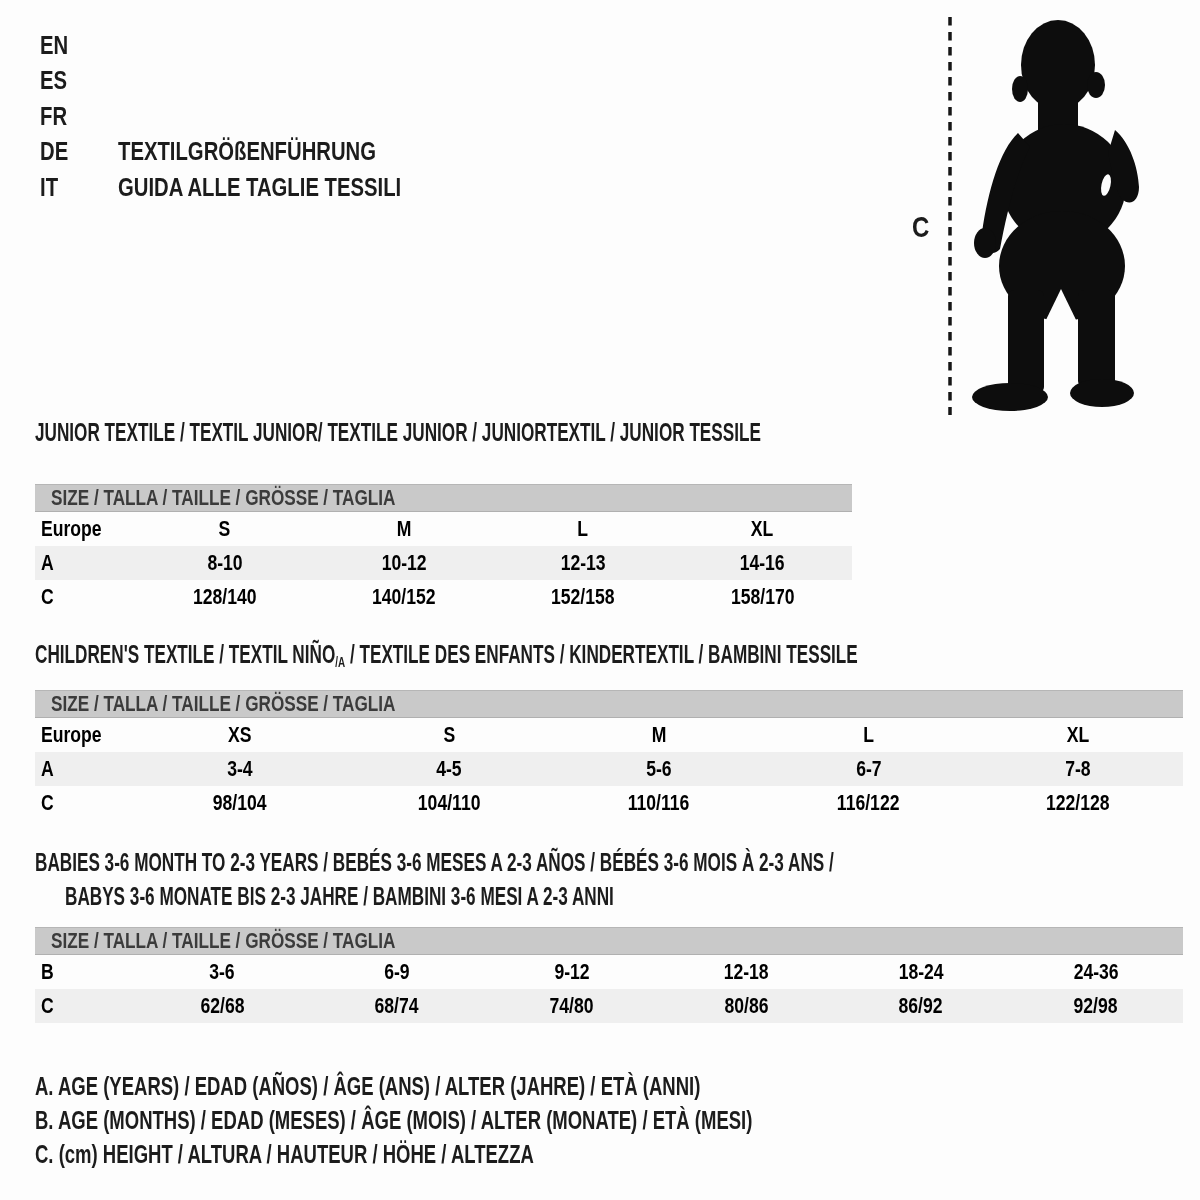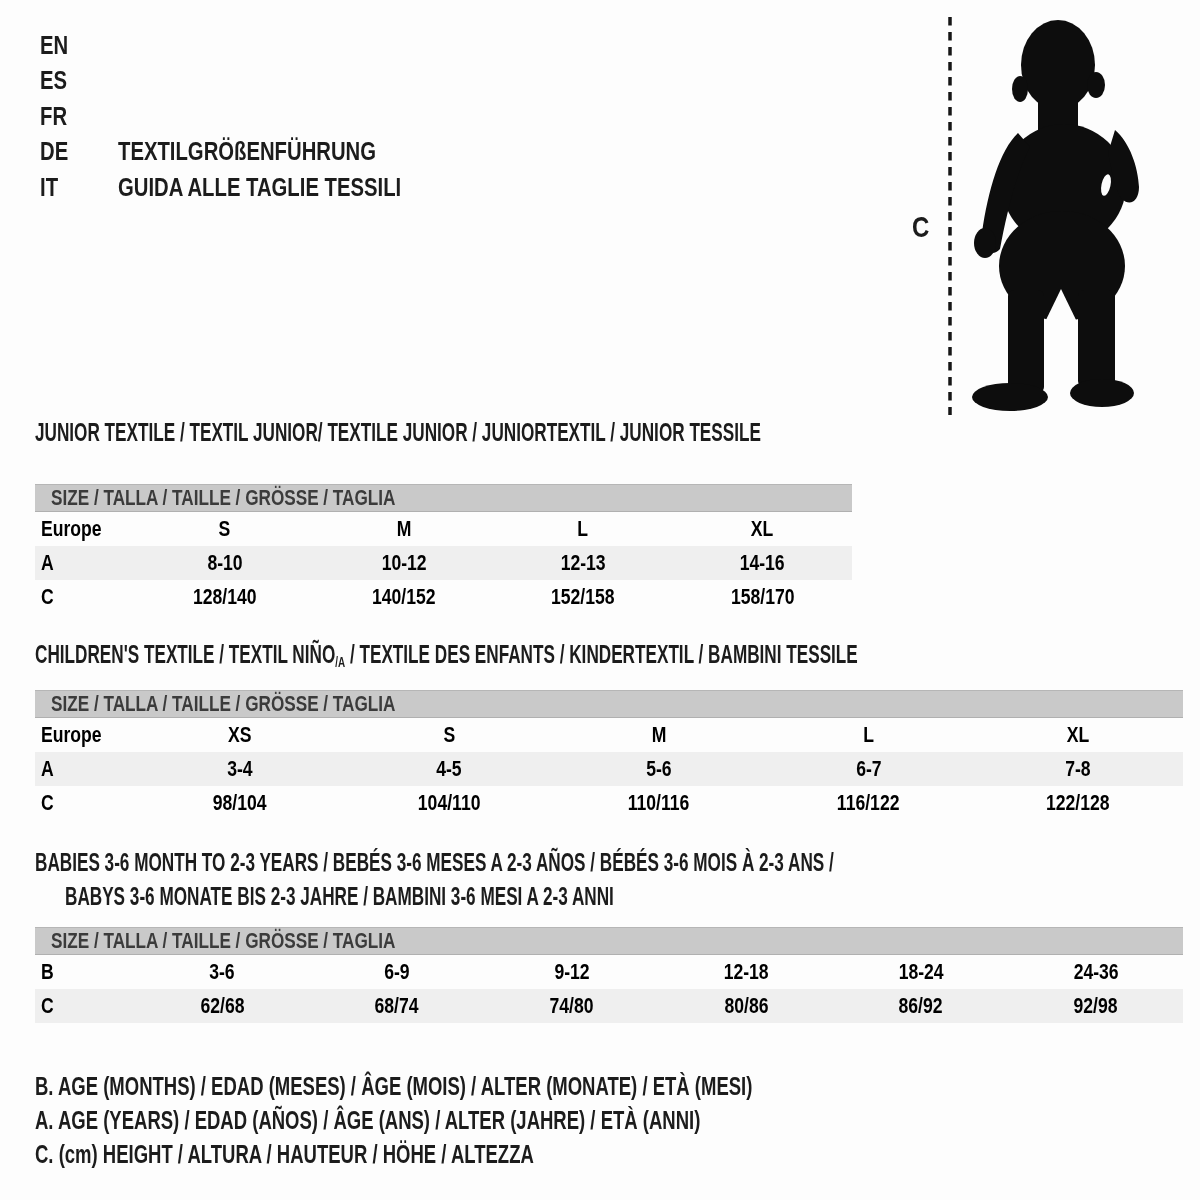--- a/index.html
+++ b/index.html
@@ -276,18 +276,18 @@
       <span class="cell">
           <span class="cx cc s80">86/92</span>
         </span>
       <span class="cell">
           <span class="cx cc s80">92/98</span>
         </span>
     </div>
   </div>
 
   <div class="abs legend-block">
+    <div class="legend-line"><span class="cx s74">A. AGE (YEARS) / EDAD (AÑOS) / ÂGE (ANS) / ALTER (JAHRE) / ETÀ (ANNI)</span></div>
     <div class="legend-line"><span class="cx s74">B. AGE (MONTHS) / EDAD (MESES) / ÂGE (MOIS) / ALTER (MONATE) / ETÀ (MESI)</span></div>
-    <div class="legend-line"><span class="cx s74">A. AGE (YEARS) / EDAD (AÑOS) / ÂGE (ANS) / ALTER (JAHRE) / ETÀ (ANNI)</span></div>
     <div class="legend-line"><span class="cx s74">C. (cm) HEIGHT / ALTURA / HAUTEUR / HÖHE / ALTEZZA</span></div>
   </div>
 
 </div>
 
 </body></html>

